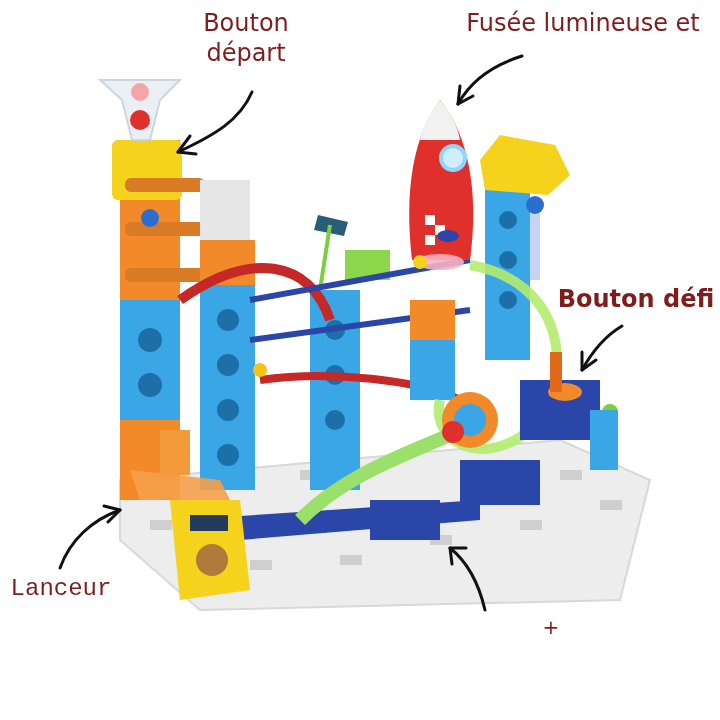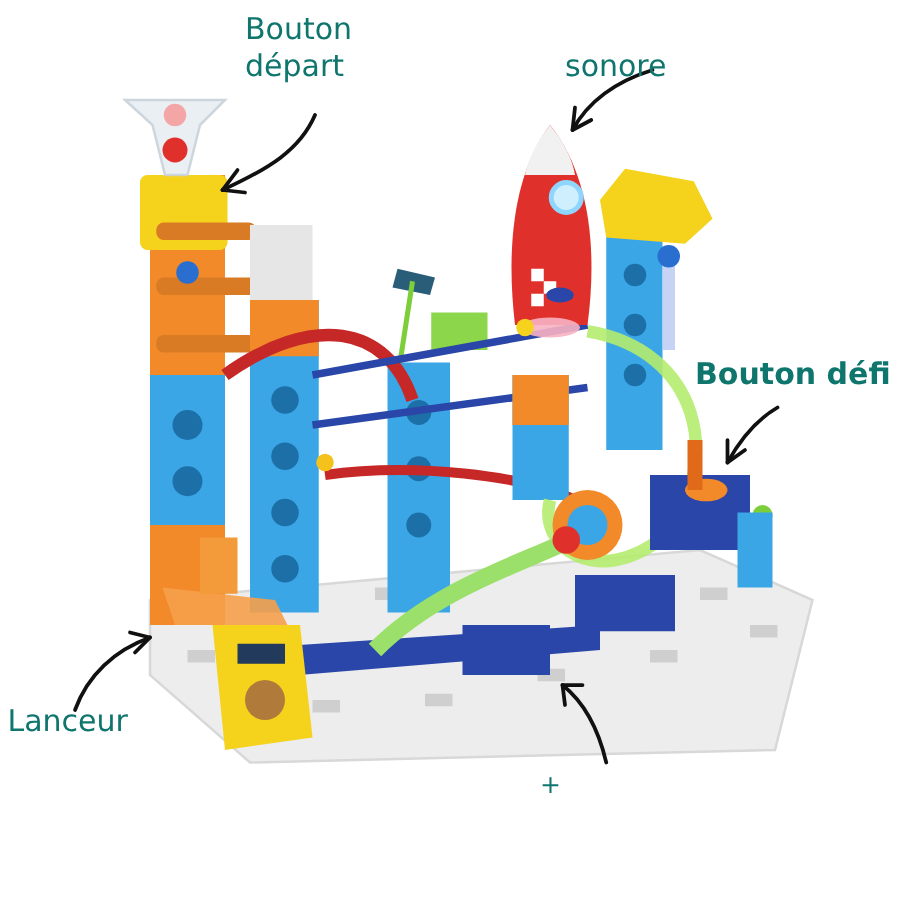--- a/index.html
+++ b/index.html
@@ -1,23 +1,23 @@
 <!DOCTYPE html>
 <html><head>
 <meta charset="utf-8">
 <style>
   html, body { margin:0; padding:0; background:#ffffff; }
   body { width:720px; height:720px; position:relative; overflow:hidden;
          font-family:"DejaVu Sans", sans-serif; }
-  .label { position:absolute; color:#0f766e; font-size:24px; line-height:30px;
-           font-family:"DejaVu Sans", sans-serif; font-weight:400; }
+  .label { position:absolute; color:#7f1d1d; font-size:24px; line-height:30px;
+           text-align:center; font-family:"DejaVu Sans", sans-serif; font-weight:400; }
   #lbl-depart { left:196px; top:8px; width:100px; }
   #lbl-fusee { left:452px; top:8px; width:262px; }
   #lbl-defi { left:556px; top:284px; width:160px;font-weight:bold; }
-  #lbl-lanceur { left:6px; top:562px; width:110px; }
+  #lbl-lanceur { left:6px; top:574px; width:110px;font-family:Liberation Mono, monospace; }
   #lbl-marble { left:432px; top:614px; width:238px; }
   .plus { display:block; font-size:20px; line-height:26px; }
   svg.scene { position:absolute; left:0; top:0; }
 </style>
 </head>
 <body>
 
 <svg class="scene" width="720" height="720" viewBox="0 0 720 720">
 
   <g>
@@ -145,22 +145,21 @@
     <path d="M450,548 L466,548 M450,548 L452,564"></path>
   </g>
 </svg>
 
 <div class="label" id="lbl-depart">
   <span>Bouton</span><br>
   <span>départ</span>
 </div>
 
 <div class="label" id="lbl-fusee">
-  <br>
-  <span>sonore</span>
+  <span>Fusée lumineuse et</span><br>
 </div>
 
 <div class="label" id="lbl-defi">
   <span>Bouton défi</span>
 </div>
 
 <div class="label" id="lbl-lanceur">
   <span>Lanceur</span>
 </div>
 

